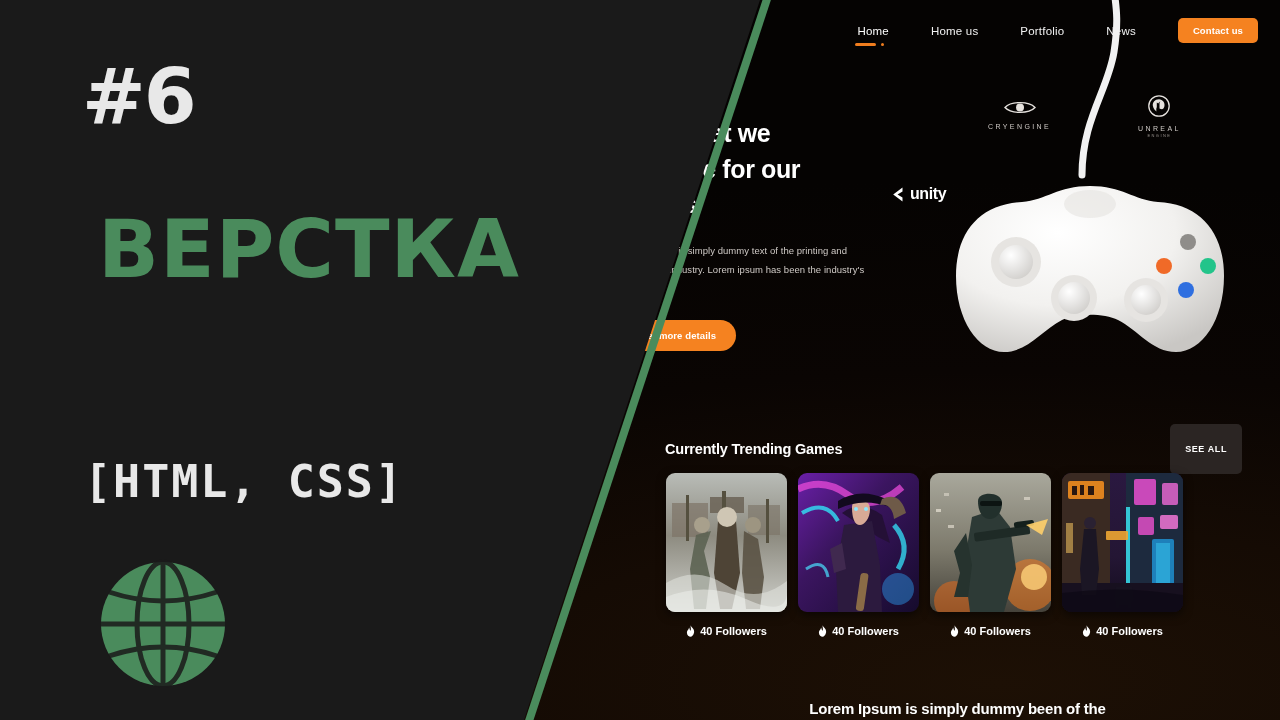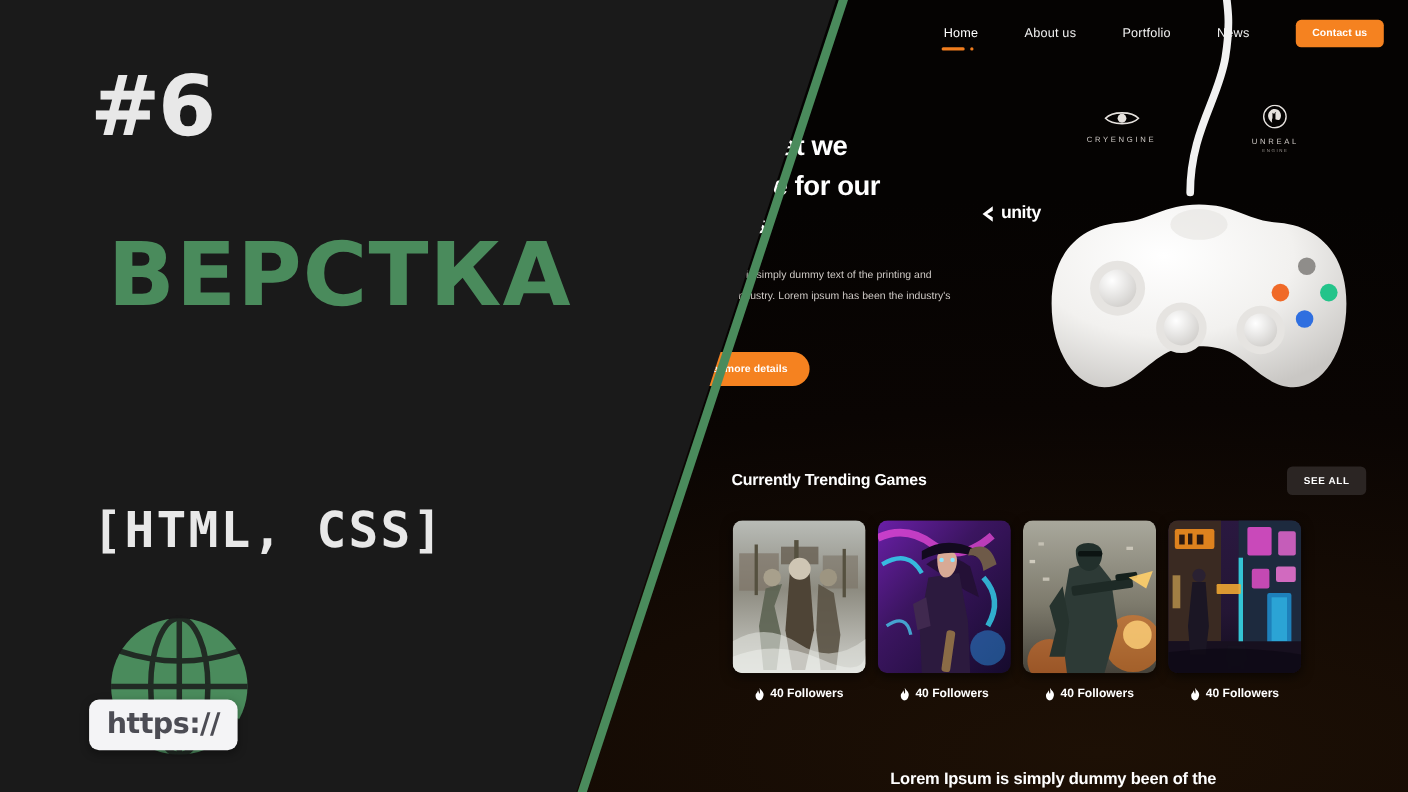--- a/index.html
+++ b/index.html
@@ -65,21 +65,21 @@
   .pad { position:absolute; left:20px; top:170px; }
 
   
   .trending-head {
     position:absolute; left:665px; top:424px; right:38px;
     display:flex; align-items:center; justify-content:space-between;
   }
   .trending-title { color:#fff; font-size:14.5px; font-weight:800; letter-spacing:-.2px; }
   .see-all {
     background:#2b2523; color:#fff; font-size:9px; font-weight:700; letter-spacing:.6px;
-    padding:8px 15px; border-radius:5px; border:none; cursor:pointer;
+    padding:20px 15px; border-radius:5px; border:none; cursor:pointer;
   }
 
   .cards { position:absolute; left:666px; top:473px; display:flex; gap:11px; }
   .card { width:121px; }
   .thumb {
     width:121px; height:139px; border-radius:9px; overflow:hidden; position:relative;
     box-shadow:0 3px 10px rgba(0,0,0,.55);
   }
   .thumb svg { display:block; width:100%; height:100%; }
   .card-meta {
@@ -134,21 +134,21 @@
 </head>
 <body>
 
 <div class="stage">
 
   <div class="site">
     <div class="site-inner">
 
       <nav class="nav">
         <span class="nav-item active">Home</span>
-        <span class="nav-item">About us</span>
+        <span class="nav-item">Home us</span>
         <span class="nav-item">Portfolio</span>
         <span class="nav-item">News</span>
         <button class="nav-cta">Contact us</button>
       </nav>
 
       <div class="pad-wrap">
         <svg class="cable" width="330" height="370" viewBox="0 0 330 370">
           <path d="M152 175 C 152 120, 178 90, 184 52 C 189 20, 186 6, 184 -10" stroke="#f2f2f2" stroke-width="7" fill="none" stroke-linecap="round"></path>
         </svg>
         <svg class="pad" width="280" height="200" viewBox="0 0 280 200">
@@ -403,21 +403,20 @@
       <svg width="160" height="130" viewBox="0 0 160 130">
         <circle cx="78" cy="66" r="62" fill="#4a8b5c"></circle>
         <g stroke="#1a1a1a" stroke-width="5" fill="none" opacity=".85">
           <ellipse cx="78" cy="66" rx="26" ry="62"></ellipse>
           <line x1="78" y1="4" x2="78" y2="128"></line>
           <line x1="16" y1="66" x2="140" y2="66"></line>
           <path d="M24 34 Q 78 52, 132 34"></path>
           <path d="M24 98 Q 78 80, 132 98"></path>
         </g>
       </svg>
-      <div class="https-badge">https://</div>
     </div>
   </div>
 
   <svg class="diag-line" width="1280" height="720" viewBox="0 0 1280 720">
     <line x1="768" y1="-4" x2="528" y2="724" stroke="#4a8b5c" stroke-width="8"></line>
   </svg>
 
 </div>
 
 </body></html>

